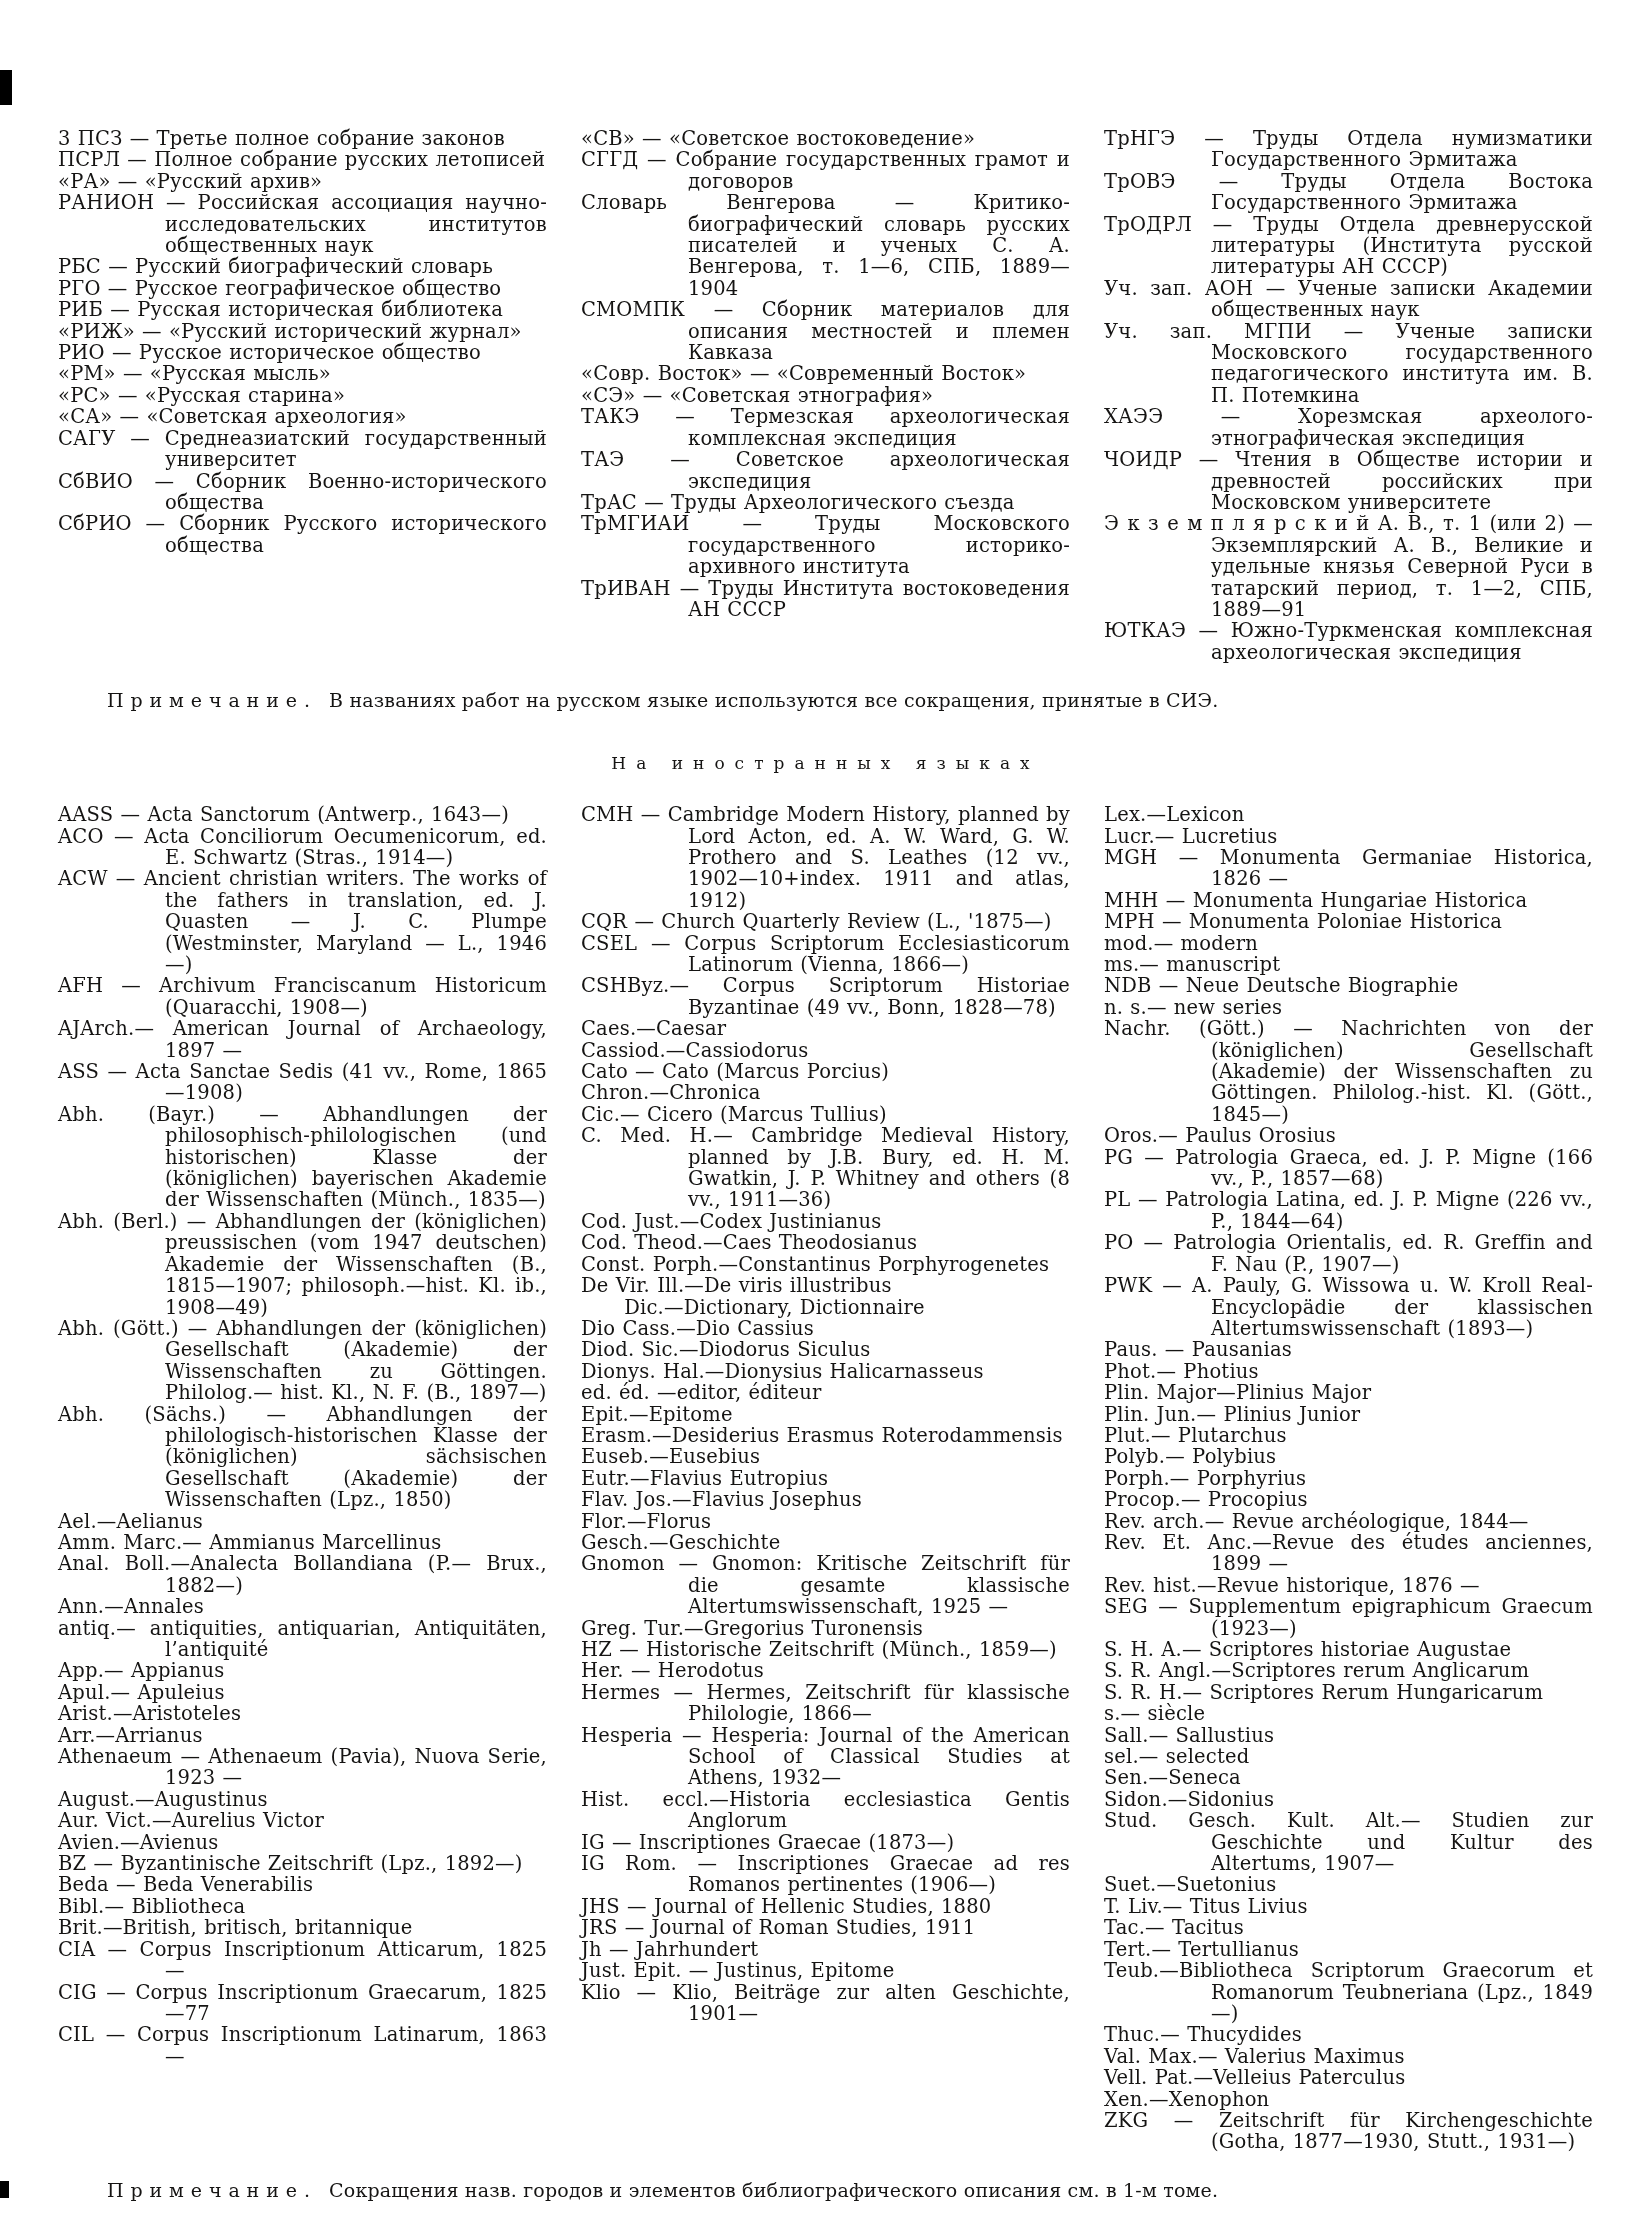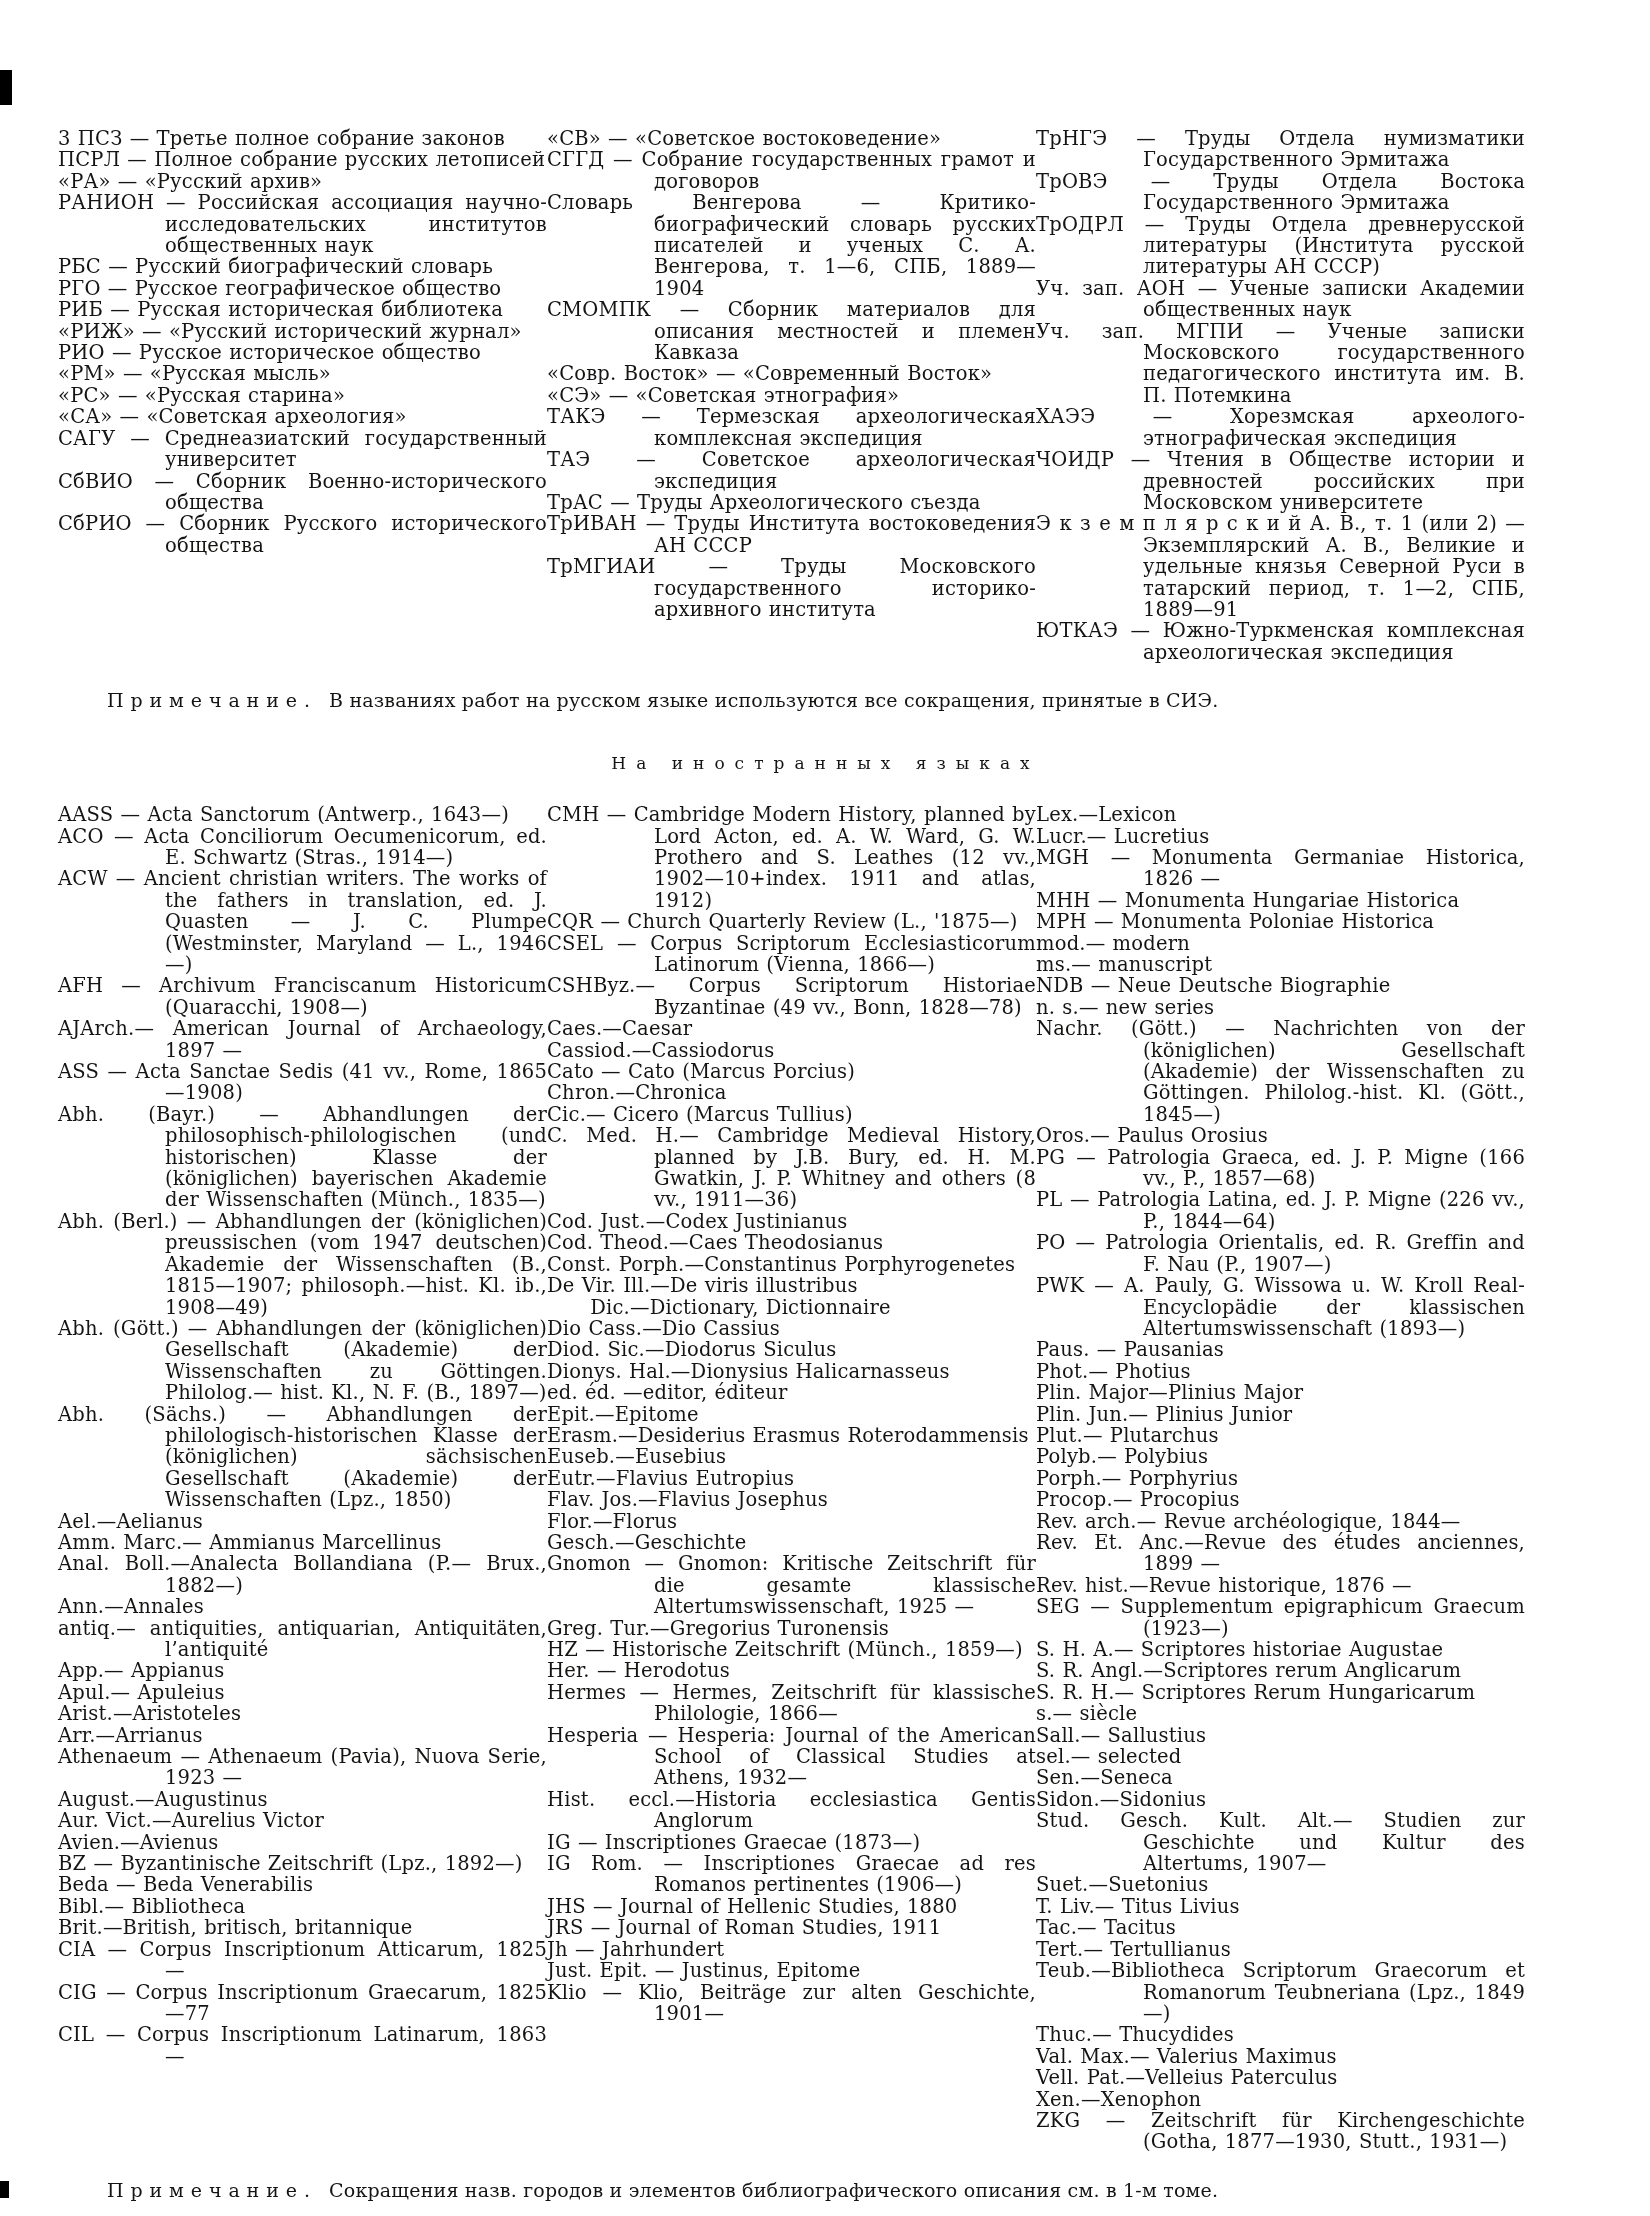--- a/index.html
+++ b/index.html
@@ -10,21 +10,21 @@
     background:#ffffff;
     color:#151413;
     font-family:"DejaVu Serif","Liberation Serif",serif;
     overflow:hidden;
   }
   .content {
     position:absolute;
     left:58px; top:128px;
     width:1535px;
   }
-  .cols { display:flex; align-items:flex-start; }
+  .cols { display:flex; gap:34px; align-items:flex-start; }
   .col  { width:489px; flex:0 0 489px; }
   .entry {
     margin:0;
     font-size:19.5px;
     line-height:21.4px;
     text-align:justify;
     padding-left:107px;
     text-indent:-107px;
     letter-spacing:0.2px;
     word-spacing:0.8px;
@@ -78,22 +78,22 @@
       <div class="col">
           <p class="entry">«СВ» — «Советское востоковедение»</p>
           <p class="entry">СГГД — Собрание государственных грамот и договоров</p>
           <p class="entry">Словарь Венгерова — Критико-биографический словарь русских писателей и ученых С. А. Венгерова, т. 1—6, СПБ, 1889—1904</p>
           <p class="entry">СМОМПК — Сборник материалов для описания местностей и племен Кавказа</p>
           <p class="entry">«Совр. Восток» — «Современный Восток»</p>
           <p class="entry">«СЭ» — «Советская этнография»</p>
           <p class="entry">ТАКЭ — Термезская археологическая комплексная экспедиция</p>
           <p class="entry">ТАЭ — Советское археологическая экспедиция</p>
           <p class="entry">ТрАС — Труды Археологического съезда</p>
+          <p class="entry">ТрМГИАИ — Труды Московского государственного историко-архивного института</p>
           <p class="entry">ТрИВАН — Труды Института востоковедения АН СССР</p>
-          <p class="entry">ТрМГИАИ — Труды Московского государственного историко-архивного института</p>
         </div>
       <div class="col">
           <p class="entry">ТрНГЭ — Труды Отдела нумизматики Государственного Эрмитажа</p>
           <p class="entry">ТрОВЭ — Труды Отдела Востока Государственного Эрмитажа</p>
           <p class="entry">ТрОДРЛ — Труды Отдела древнерусской литературы (Института русской литературы АН СССР)</p>
           <p class="entry">Уч. зап. АОН — Ученые записки Академии общественных наук</p>
           <p class="entry">Уч. зап. МГПИ — Ученые записки Московского государственного педагогического института им. В. П. Потемкина</p>
           <p class="entry">ХАЭЭ — Хорезмская археолого-этнографическая экспедиция</p>
           <p class="entry">ЧОИДР — Чтения в Обществе истории и древностей российских при Московском университете</p>
           <p class="entry">Э к з е м п л я р с к и й  А. В., т. 1 (или 2) — Экземплярский А. В., Великие и удельные князья Северной Руси в татарский период, т. 1—2, СПБ, 1889—91</p>

